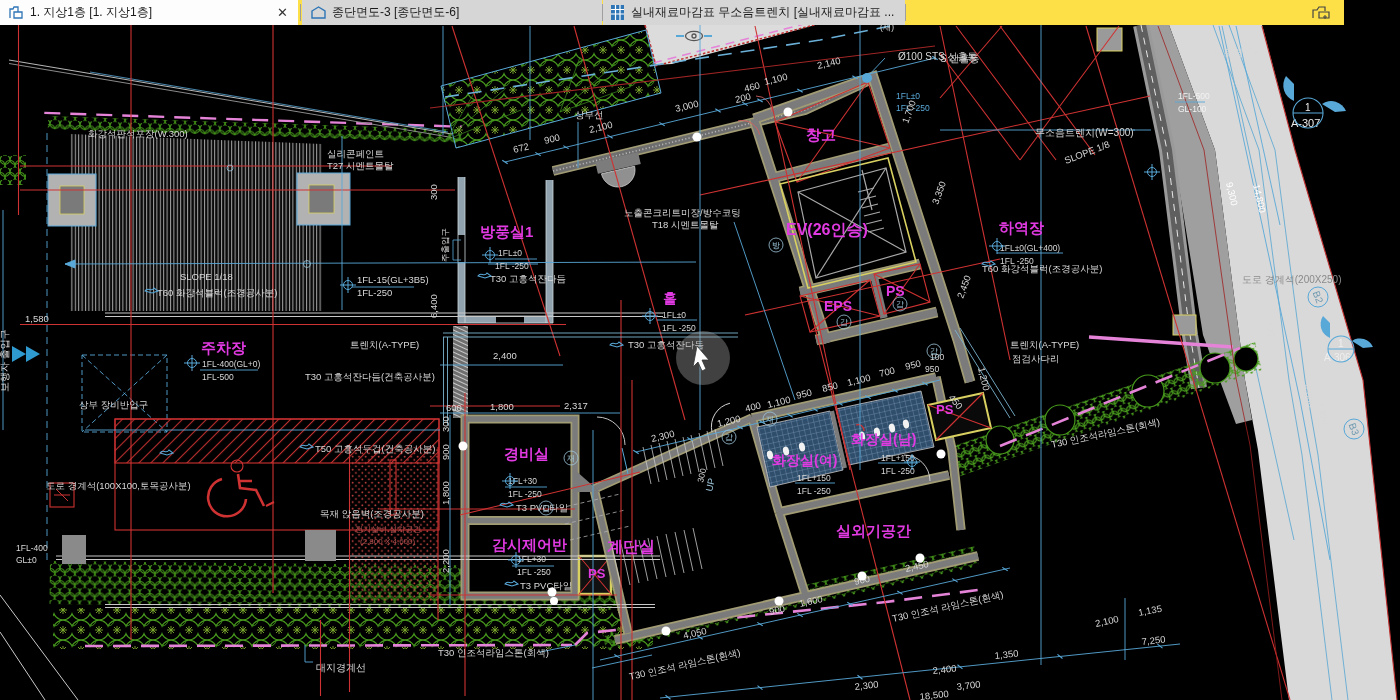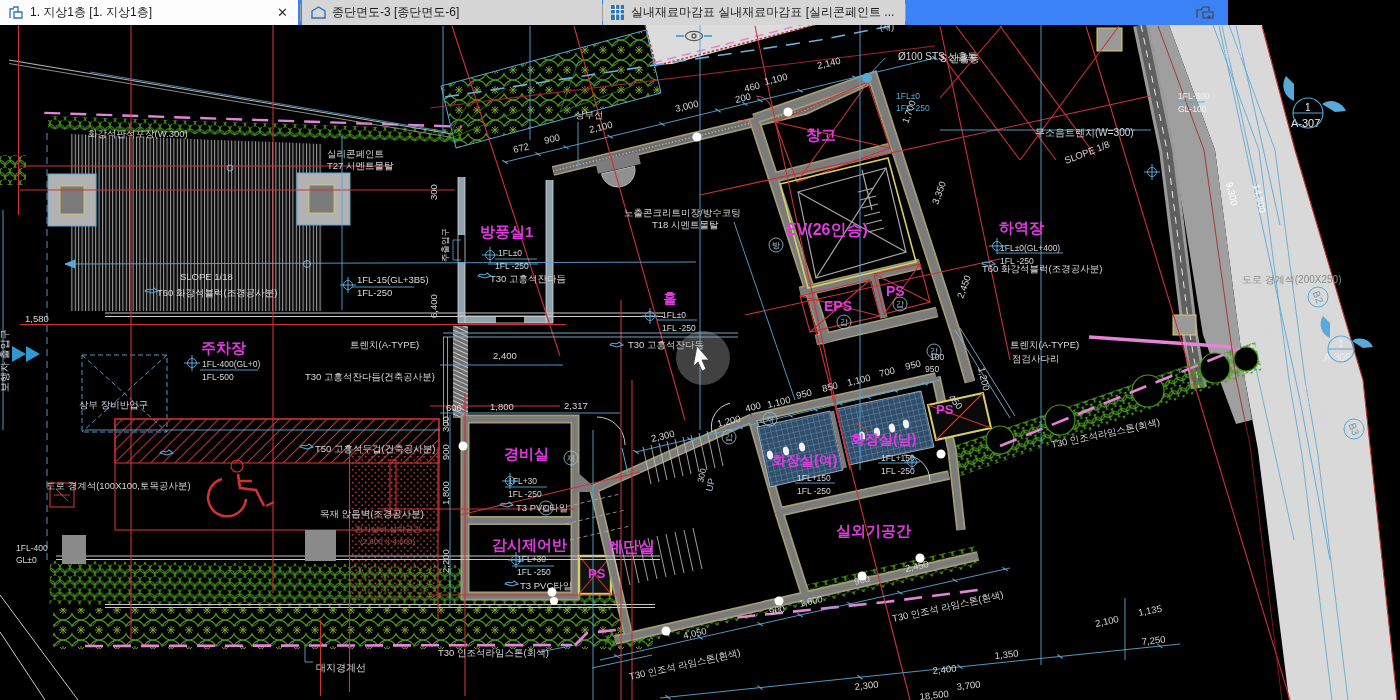--- a/index.html
+++ b/index.html
@@ -1,16 +1,16 @@
 <!DOCTYPE html>
 <html><head><meta charset="utf-8"><style>
 html,body{margin:0;padding:0;background:#000}
 #page{position:relative;width:1400px;height:700px;overflow:hidden;background:#000;font-family:"Liberation Sans",sans-serif}
 #cv{position:absolute;left:0;top:0}
-#tabbar{position:absolute;left:0;top:0;width:1228px;height:25px;background:#3b82f6}
+#tabbar{position:absolute;left:0;top:0;width:1344px;height:25px;background:#fde047}
 .tab{position:absolute;top:0;height:25px;display:flex;align-items:center;font-size:12px;color:#1a1a1a;white-space:nowrap;overflow:hidden}
 .sep{position:absolute;top:4px;height:17px;width:1px;background:#9f9f9f}
 text{font-family:"Liberation Sans",sans-serif}
 .w{fill:#d8d8d8;font-size:9.5px}
 .m{fill:#e23ae2;font-weight:bold}
 </style></head>
 <body>
 <div id="page">
 <svg id="cv" width="1400" height="700" viewBox="0 0 1400 700">
 <defs>
@@ -691,21 +691,21 @@
           <path d="M2 6l6.5-4L15 6v7H2z" fill="none" stroke="#2e75b6" stroke-width="1.4"></path>
         </svg>
     <span>종단면도-3 [종단면도-6]</span>
   </div>
   <div class="sep" style="left:602px"></div>
   <div class="tab" style="left:603px;width:302px;background:#d6d6d6">
     <svg width="15" height="17" style="margin:0 6px 0 7px" viewBox="0 0 15 17">
           <rect x="1" y="1" width="13" height="15" fill="#2e75b6"></rect>
           <path d="M1 5.5h13M1 10h13M5.5 1v15M10 1v15" stroke="#fff" stroke-width="1.2"></path>
         </svg>
-    <span>실내재료마감표 실내재료마감표 [실리콘페인트 ...</span>
+    <span>실내재료마감표 무소음트렌치 [실내재료마감표 ...</span>
   </div>
   <div class="sep" style="left:905px"></div>
   <svg width="22" height="16" style="position:absolute;right:12px;top:5px" viewBox="0 0 22 16">
         <path d="M3 13V5h4l2-3h6v4M9 13V7h10v6z" fill="none" stroke="#444" stroke-width="1.2"></path>
         <path d="M15 10v4M13 12h4" stroke="#444" stroke-width="1"></path>
       </svg>
 </div>
 </div>
 
 </body></html>

